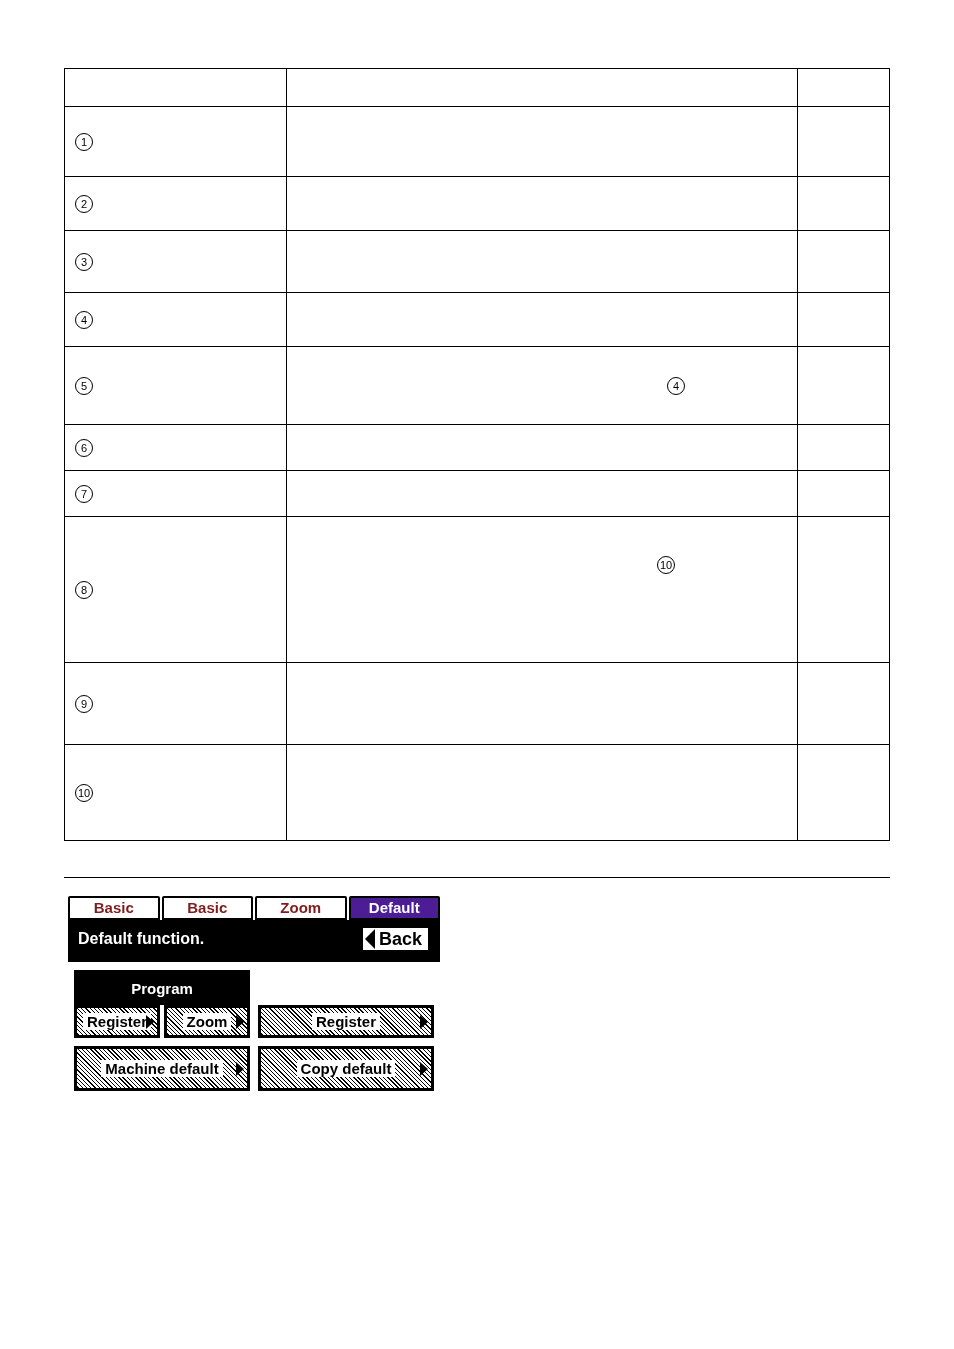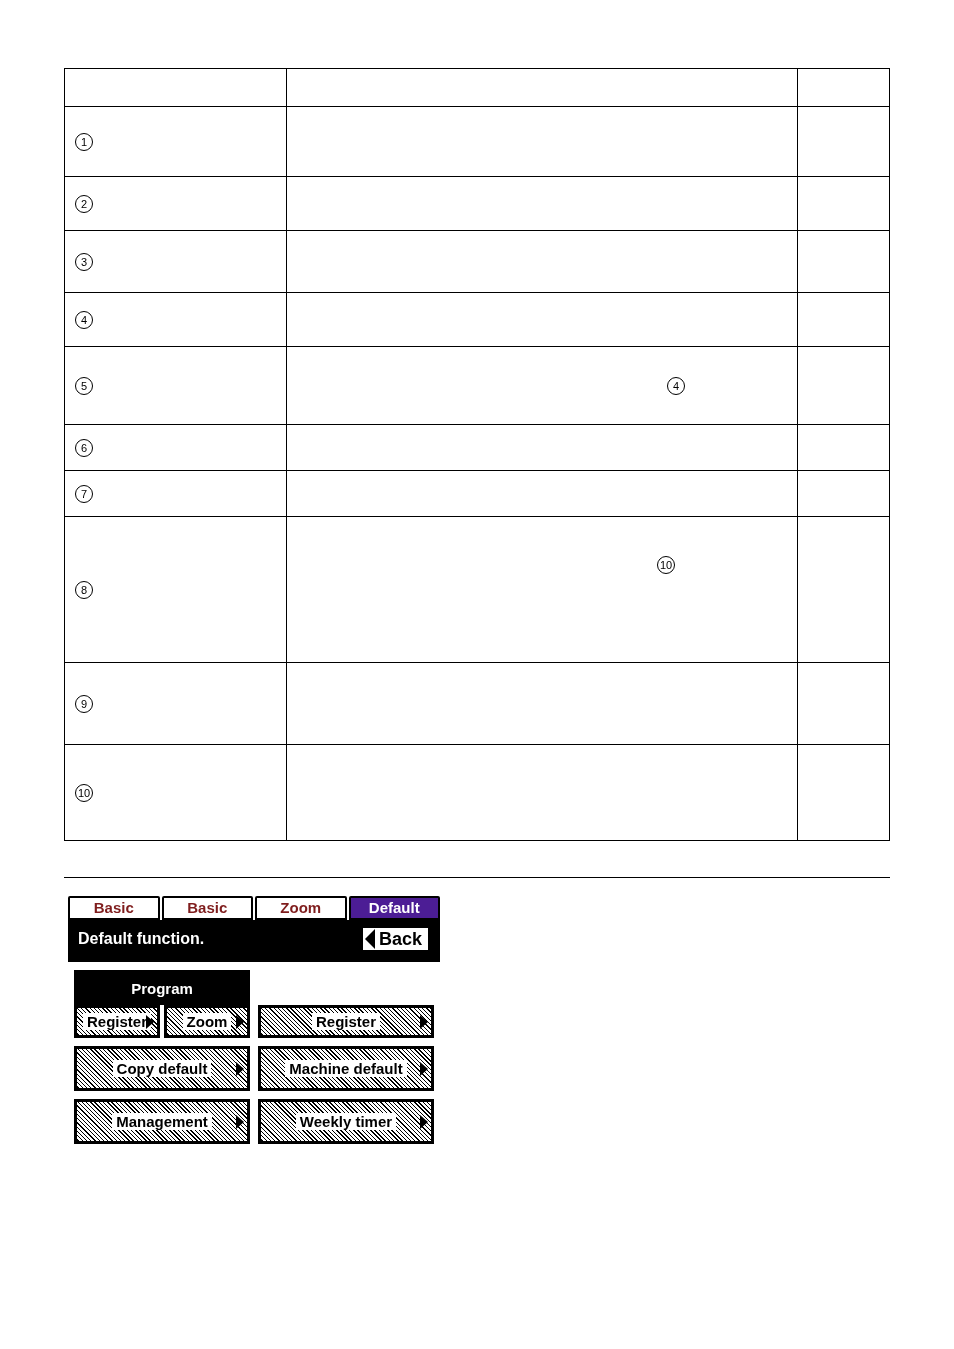--- a/index.html
+++ b/index.html
@@ -275,36 +275,26 @@
         <div class="cell" style="display:flex;align-items:flex-end;">
           <div class="btn hatched" style="flex:1;">
             <span class="lbl">Register</span>
             <span class="chev"></span>
           </div>
         </div>
       </div>
 
       <div class="row">
         <div class="btn hatched big">
+          <span class="lbl">Machine default</span>
+          <span class="chev"></span>
+        </div>
+        <div class="btn hatched big">
           <span class="lbl">Copy default</span>
           <span class="chev"></span>
         </div>
-        <div class="btn hatched big">
-          <span class="lbl">Machine default</span>
-          <span class="chev"></span>
-        </div>
       </div>
 
-      <div class="row" style="margin-bottom:0;">
-        <div class="btn hatched big">
-          <span class="lbl">Management</span>
-          <span class="chev"></span>
-        </div>
-        <div class="btn hatched big">
-          <span class="lbl">Weekly timer</span>
-          <span class="chev"></span>
-        </div>
-      </div>
 
     </div>
   </div>
 
 </div>
 
 </body></html>

